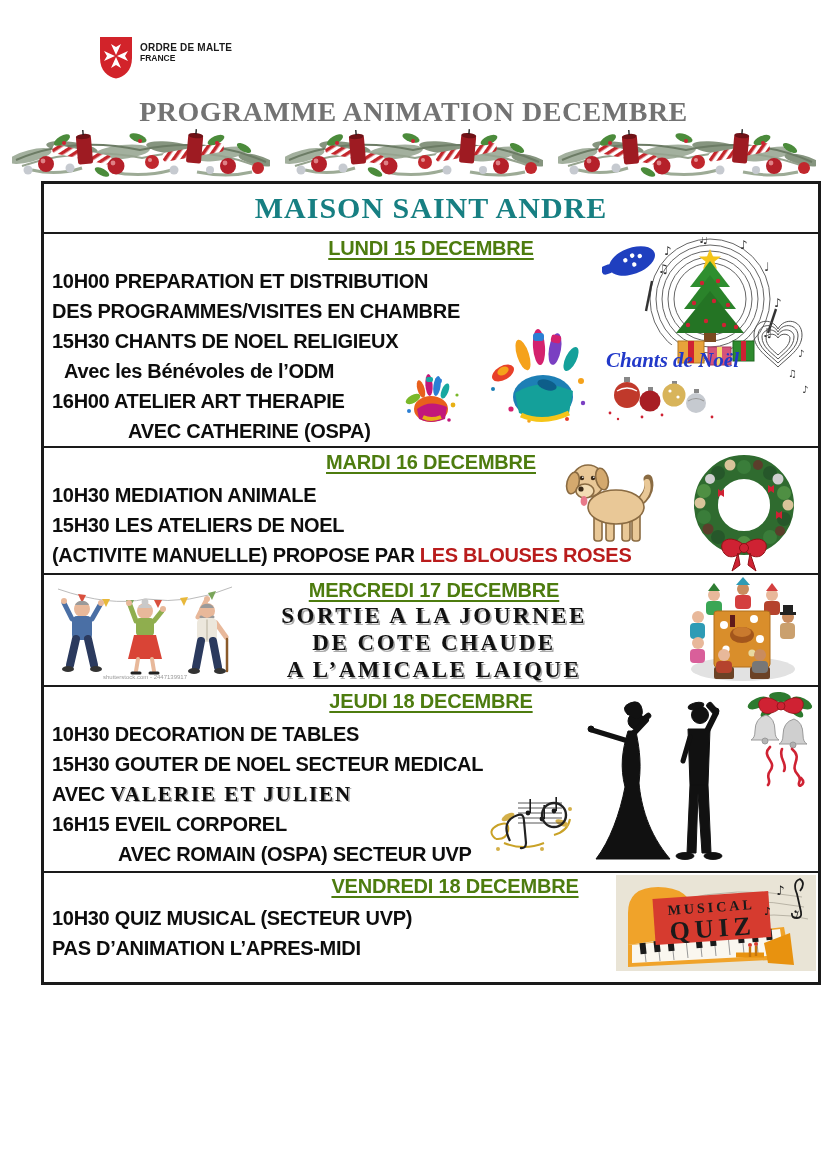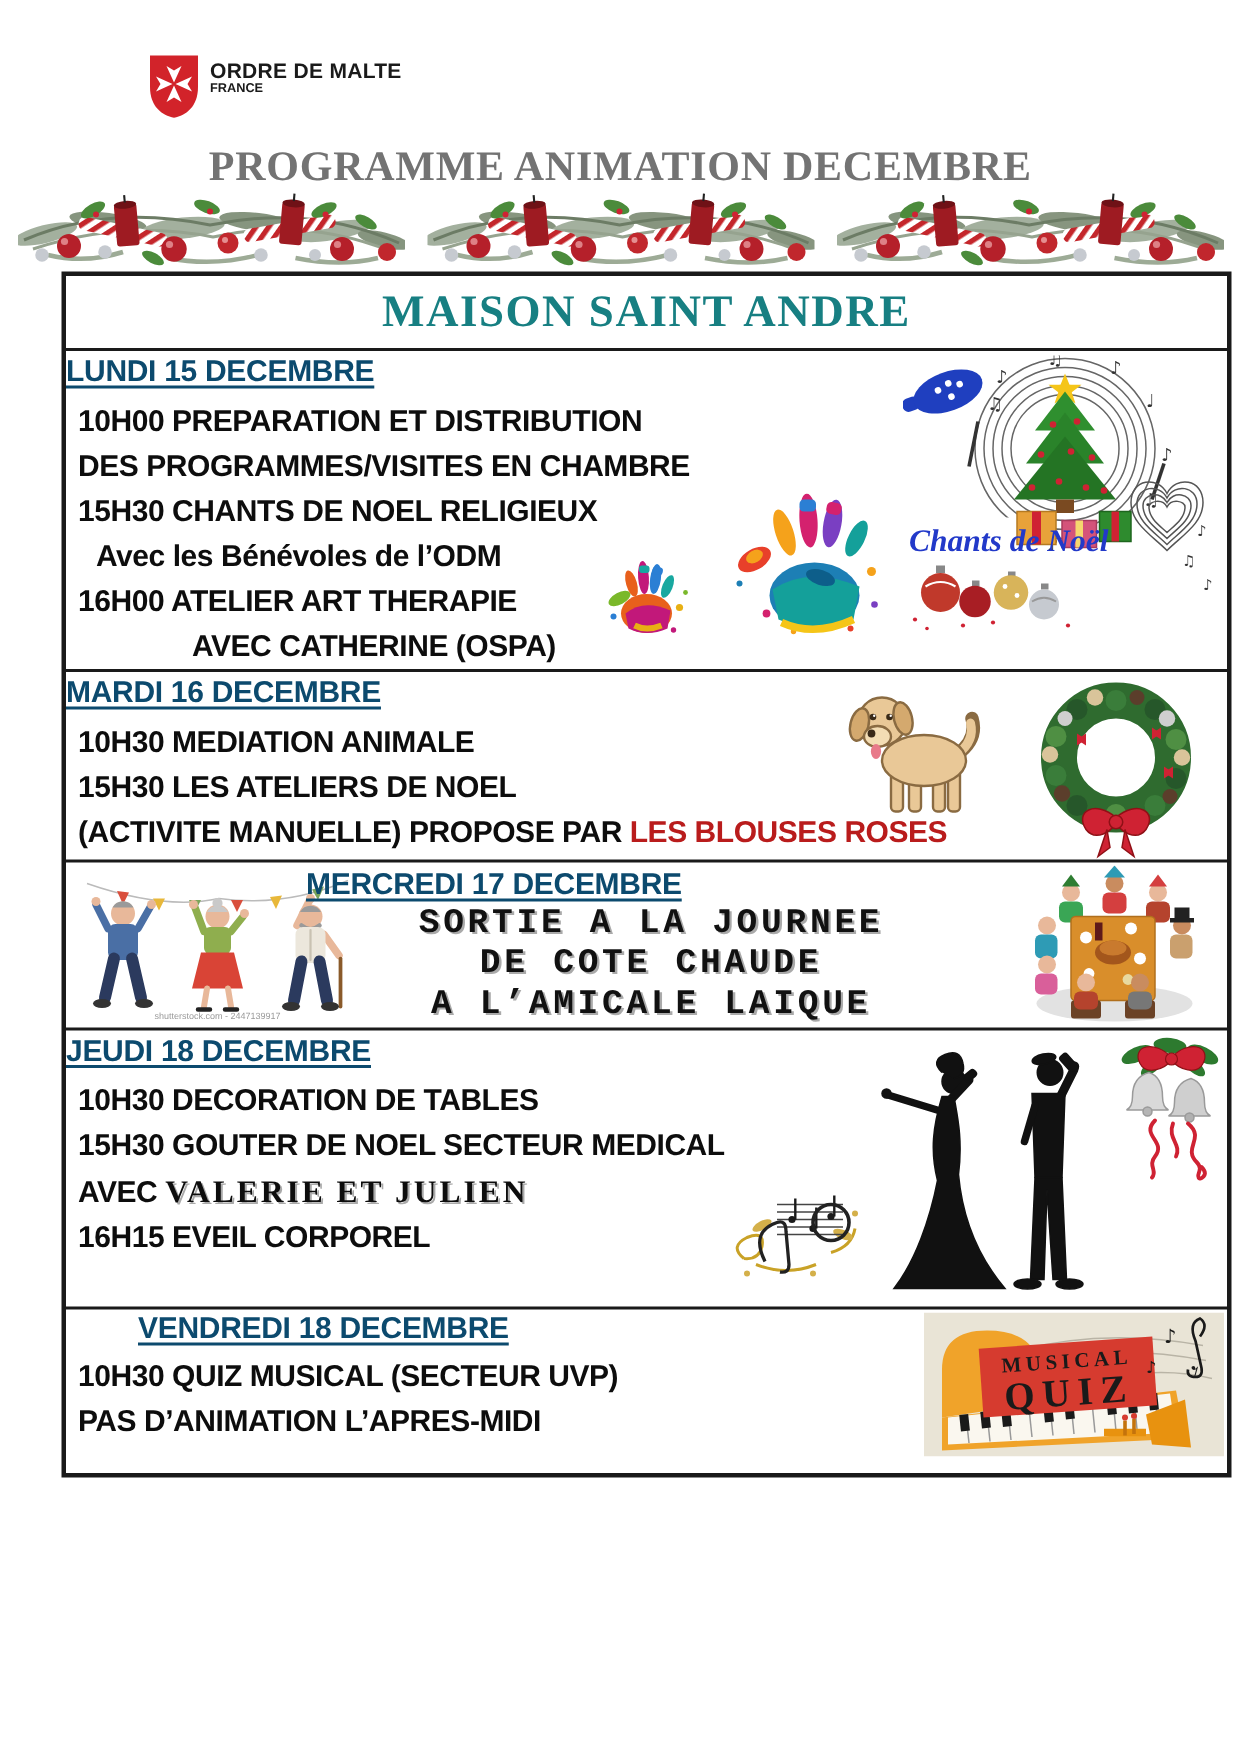--- a/index.html
+++ b/index.html
@@ -1,52 +1,52 @@
 <!DOCTYPE html>
 <html><head>
 <meta charset="utf-8">
 <style>
   html,body{margin:0;padding:0;background:#fff;}
   .page{position:relative;width:827px;height:1169px;background:#fff;overflow:hidden;
         font-family:"Liberation Sans",sans-serif;margin:0 auto;}
   
   .logo{position:absolute;left:99px;top:36px;display:flex;align-items:flex-start;gap:7px;}
   .logo-text{padding-top:6px;color:#1a1a1a;}
-  .logo-org{font-size:14px;font-weight:bold;letter-spacing:.2px;line-height:11px;}
+  .logo-org{font-size:10px;font-weight:bold;letter-spacing:.2px;line-height:11px;}
   .logo-country{font-size:8.5px;font-weight:bold;line-height:10px;}
   
   .main-title{position:absolute;left:0;top:96px;width:100%;text-align:center;
         font-family:"Liberation Serif",serif;font-weight:bold;font-size:28px;
         color:#737373;letter-spacing:.5px;}
   
   .garland-strip{position:absolute;left:12px;top:126px;width:804px;height:57px;
         display:flex;justify-content:space-between;}
   
   .board{position:absolute;left:41px;top:181px;width:780px;height:804px;
         border:3px solid #1a1a1a;box-sizing:border-box;display:flex;flex-direction:column;}
   .venue-row{height:48px;display:flex;align-items:center;justify-content:center;}
   .venue{font-family:"Liberation Serif",serif;font-weight:bold;font-size:30px;
         color:#177f82;letter-spacing:1px;}
   .day{position:relative;border-top:2px solid #1a1a1a;box-sizing:border-box;}
   .day-lundi{height:214px;}
   .day-mardi{height:127px;}
   .day-mercredi{height:112px;}
   .day-jeudi{height:186px;}
   .day-vendredi{flex:1;padding-left:48px;}
-  .row-heading{margin-top:3px;text-align:left;font-weight:bold;font-size:20px;
+  .row-heading{margin-top:3px;text-align:center;font-weight:bold;font-size:20px;
         letter-spacing:-.2px;text-decoration:underline;text-decoration-thickness:2px;
-        text-underline-offset:3px;color:#0c4a6e;}
+        text-underline-offset:3px;color:#4d7c0f;}
   .lines{position:absolute;left:8px;top:32px;}
   .line{font-weight:bold;font-size:20px;line-height:30px;letter-spacing:-.3px;
         color:#0d0d0d;white-space:nowrap;}
   .indent-sm{padding-left:12px;}
   .indent-lg{padding-left:76px;}
   .indent-md{padding-left:66px;}
   .pink{color:#b91c1c;}
-  .fancy{font-family:Liberation Mono, monospace;letter-spacing:2.5px;
+  .fancy{font-family:Liberation Serif, serif;letter-spacing:2.5px;
         text-shadow:1.6px 1.6px 0 rgba(100,100,100,.55);}
   .fancy-inline{font-family:"Liberation Serif",serif;font-size:21px;letter-spacing:2px;
         text-shadow:1.4px 1.4px 0 rgba(100,100,100,.55);}
   .center-block{position:absolute;left:160px;top:4px;width:460px;text-align:center;}
   .fancy-line{font-weight:bold;font-size:23px;line-height:27px;color:#111;}
   .abs{position:absolute;}
 </style>
 </head>
 <body>
 
@@ -552,20 +552,21 @@
       </svg>
     </section>
 
     <section class="day day-jeudi">
       <div class="row-heading">JEUDI 18 DECEMBRE</div>
       <div class="lines">
         <div class="line">10H30 DECORATION DE TABLES</div>
         <div class="line">15H30 GOUTER DE NOEL SECTEUR MEDICAL</div>
         <div class="line"><span>AVEC </span><span class="fancy-inline">VALERIE ET JULIEN</span></div>
         <div class="line">16H15 EVEIL CORPOREL</div>
+        <div class="line indent-md">AVEC ROMAIN (OSPA) SECTEUR UVP</div>
       </div>
       <svg class="abs" style="left:440px;top:92px;" width="92" height="76" viewBox="0 0 92 76">
         <g stroke="#c9a227" stroke-width="2" fill="none">
           <path d="M12,60 q-10,-8 2,-14 q12,-5 10,6 q-2,9 -12,8"></path>
           <path d="M20,64 q20,8 40,0"></path>
           <path d="M70,56 q14,-4 16,-16"></path>
         </g>
         <g fill="#d4b04a">
           <ellipse cx="24" cy="38" rx="7" ry="3" transform="rotate(-28 24 38)"></ellipse>
           <ellipse cx="78" cy="44" rx="7" ry="3" transform="rotate(22 78 44)"></ellipse>

